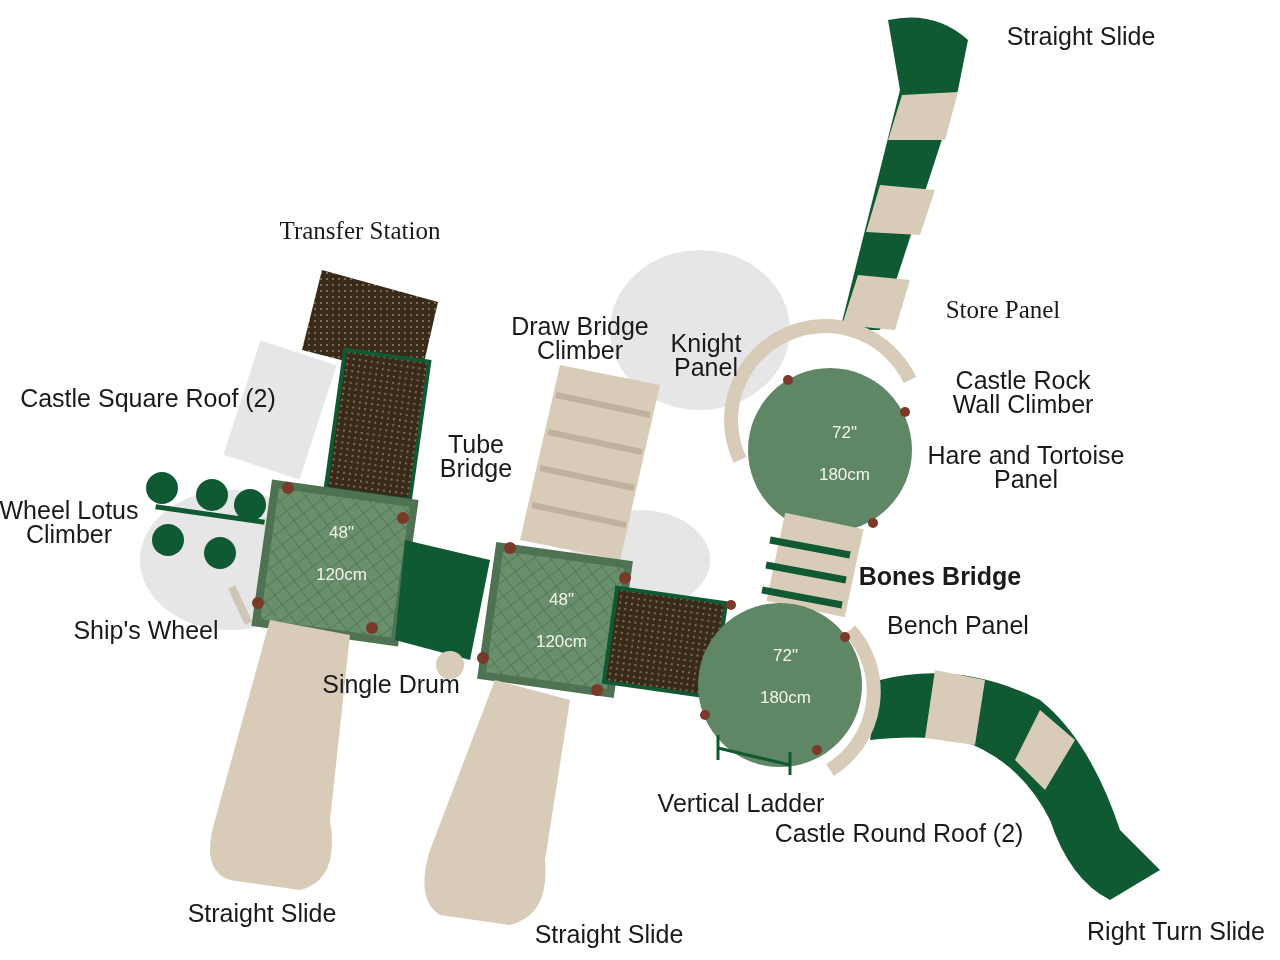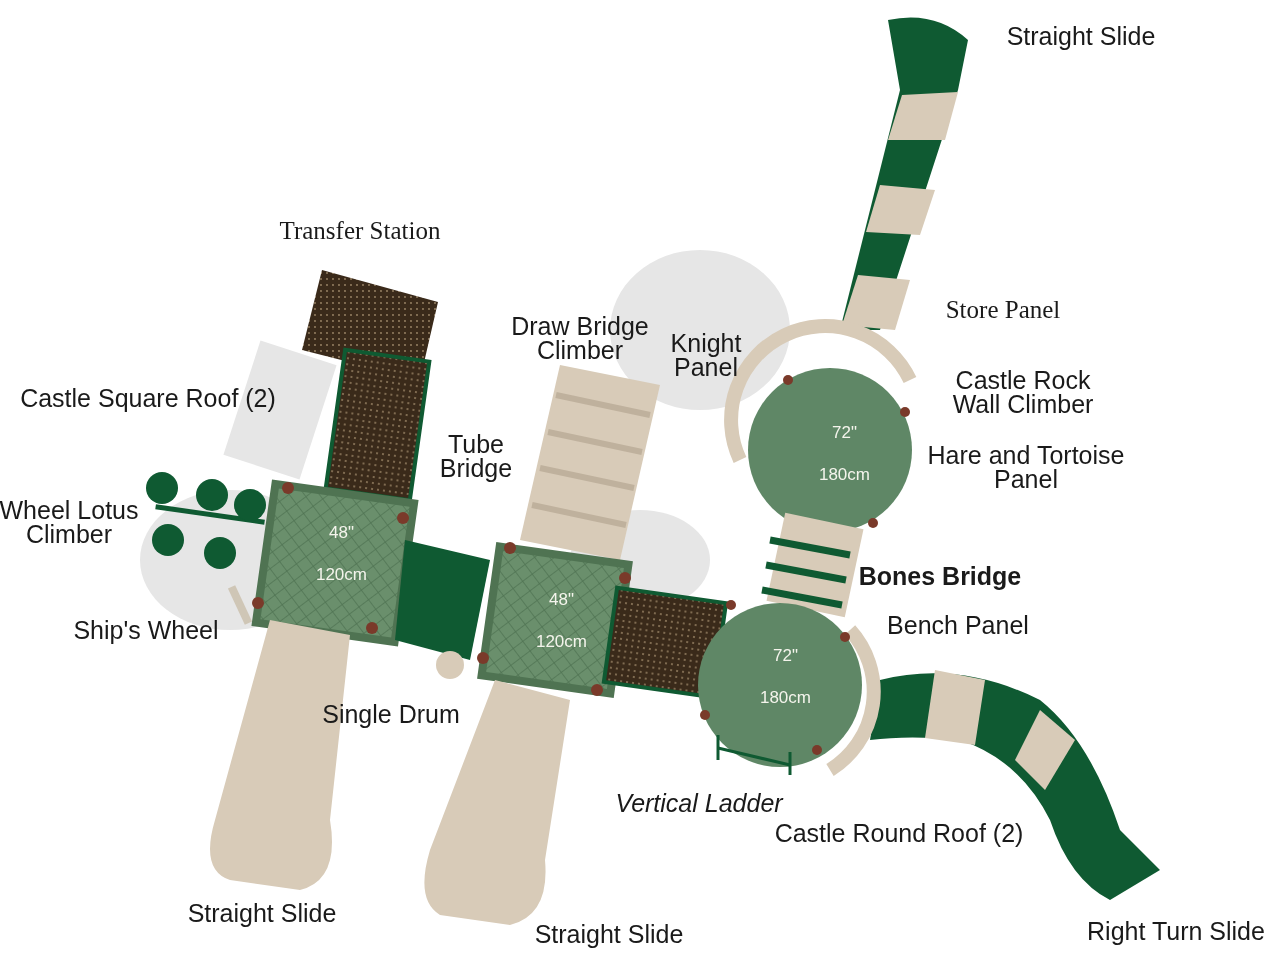--- a/index.html
+++ b/index.html
@@ -163,19 +163,19 @@
   <div class="label" style="left:132px;top:386px;margin-left:16px;">Castle Square Roof (2)</div>
   <div class="label" style="left:476px;top:432px;">Tube
 Bridge</div>
   <div class="label" style="left:1026px;top:443px;">Hare and Tortoise
 Panel</div>
   <div class="label" style="left:69px;top:498px;">Wheel Lotus
 Climber</div>
   <div class="label" style="left:940px;top:564px;font-weight:bold;">Bones Bridge</div>
   <div class="label" style="left:945px;top:613px;margin-left:13px;">Bench Panel</div>
   <div class="label" style="left:146px;top:618px;">Ship's Wheel</div>
-  <div class="label" style="left:391px;top:702px;">Single Drum</div>
-  <div class="label" style="left:699px;top:791px;font-style:italic;">Vertical Ladder</div>
+  <div class="label" style="left:391px;top:672px;">Single Drum</div>
+  <div class="label" style="left:741px;top:791px;">Vertical Ladder</div>
   <div class="label" style="left:899px;top:821px;">Castle Round Roof (2)</div>
   <div class="label" style="left:262px;top:901px;">Straight Slide</div>
   <div class="label" style="left:609px;top:922px;">Straight Slide</div>
   <div class="label" style="left:1176px;top:919px;">Right Turn Slide</div>
 </div>
 
 </body></html>

